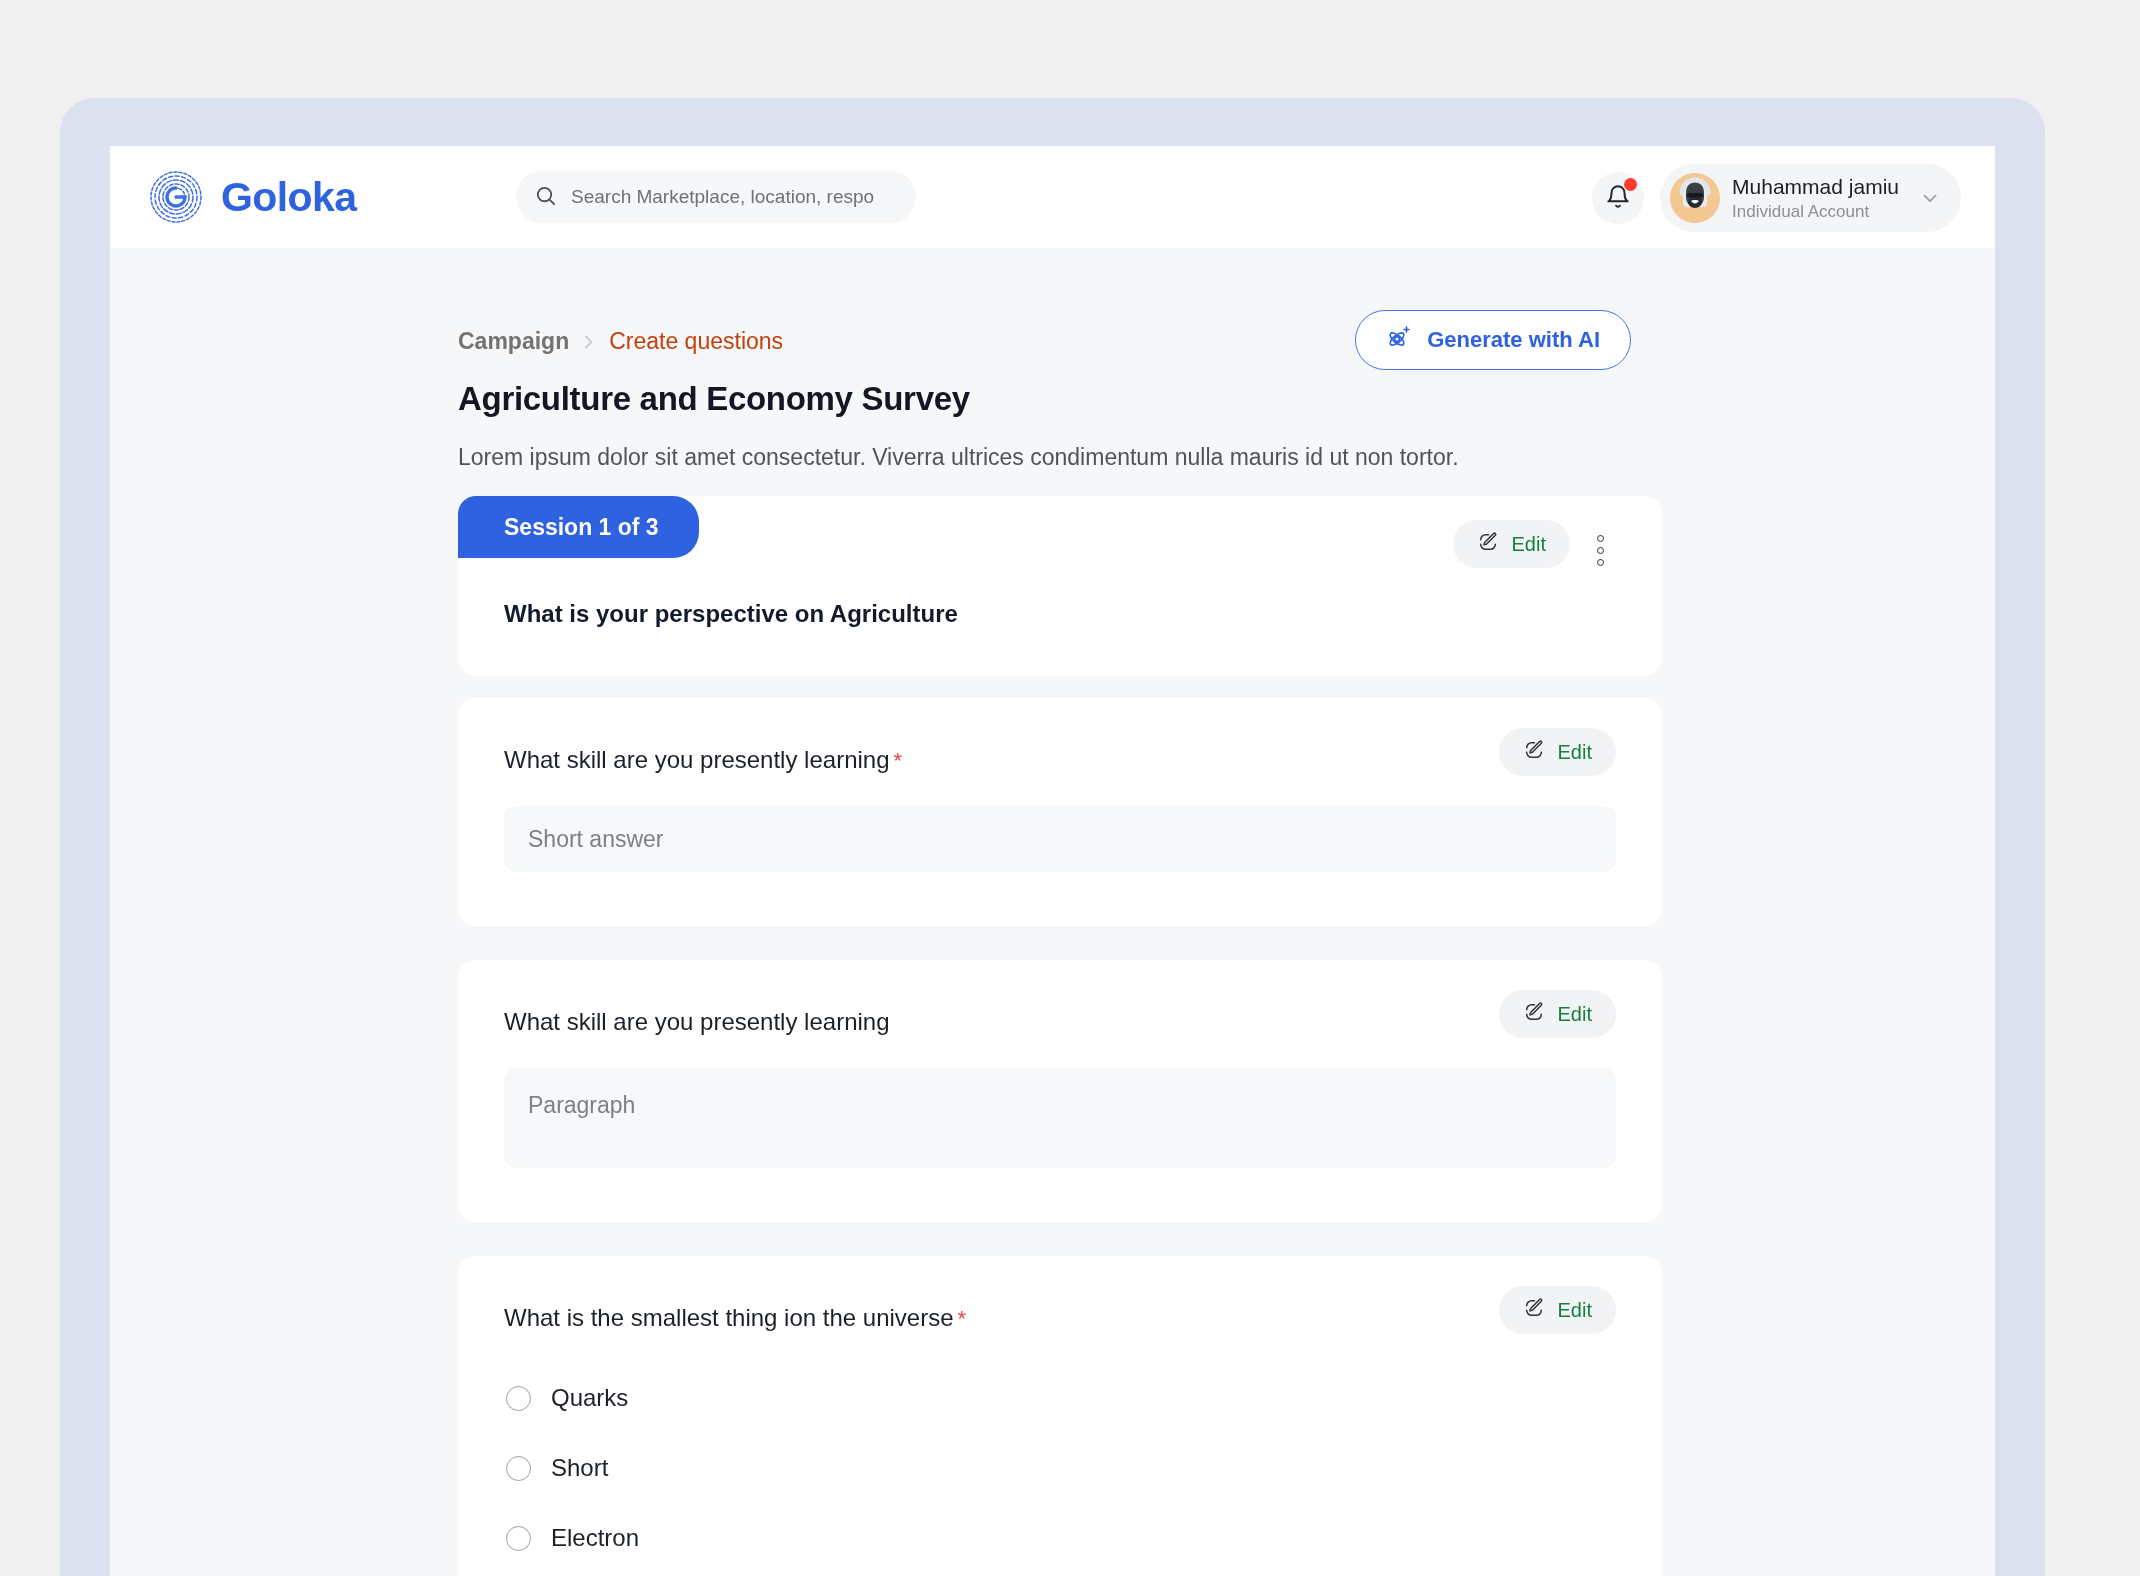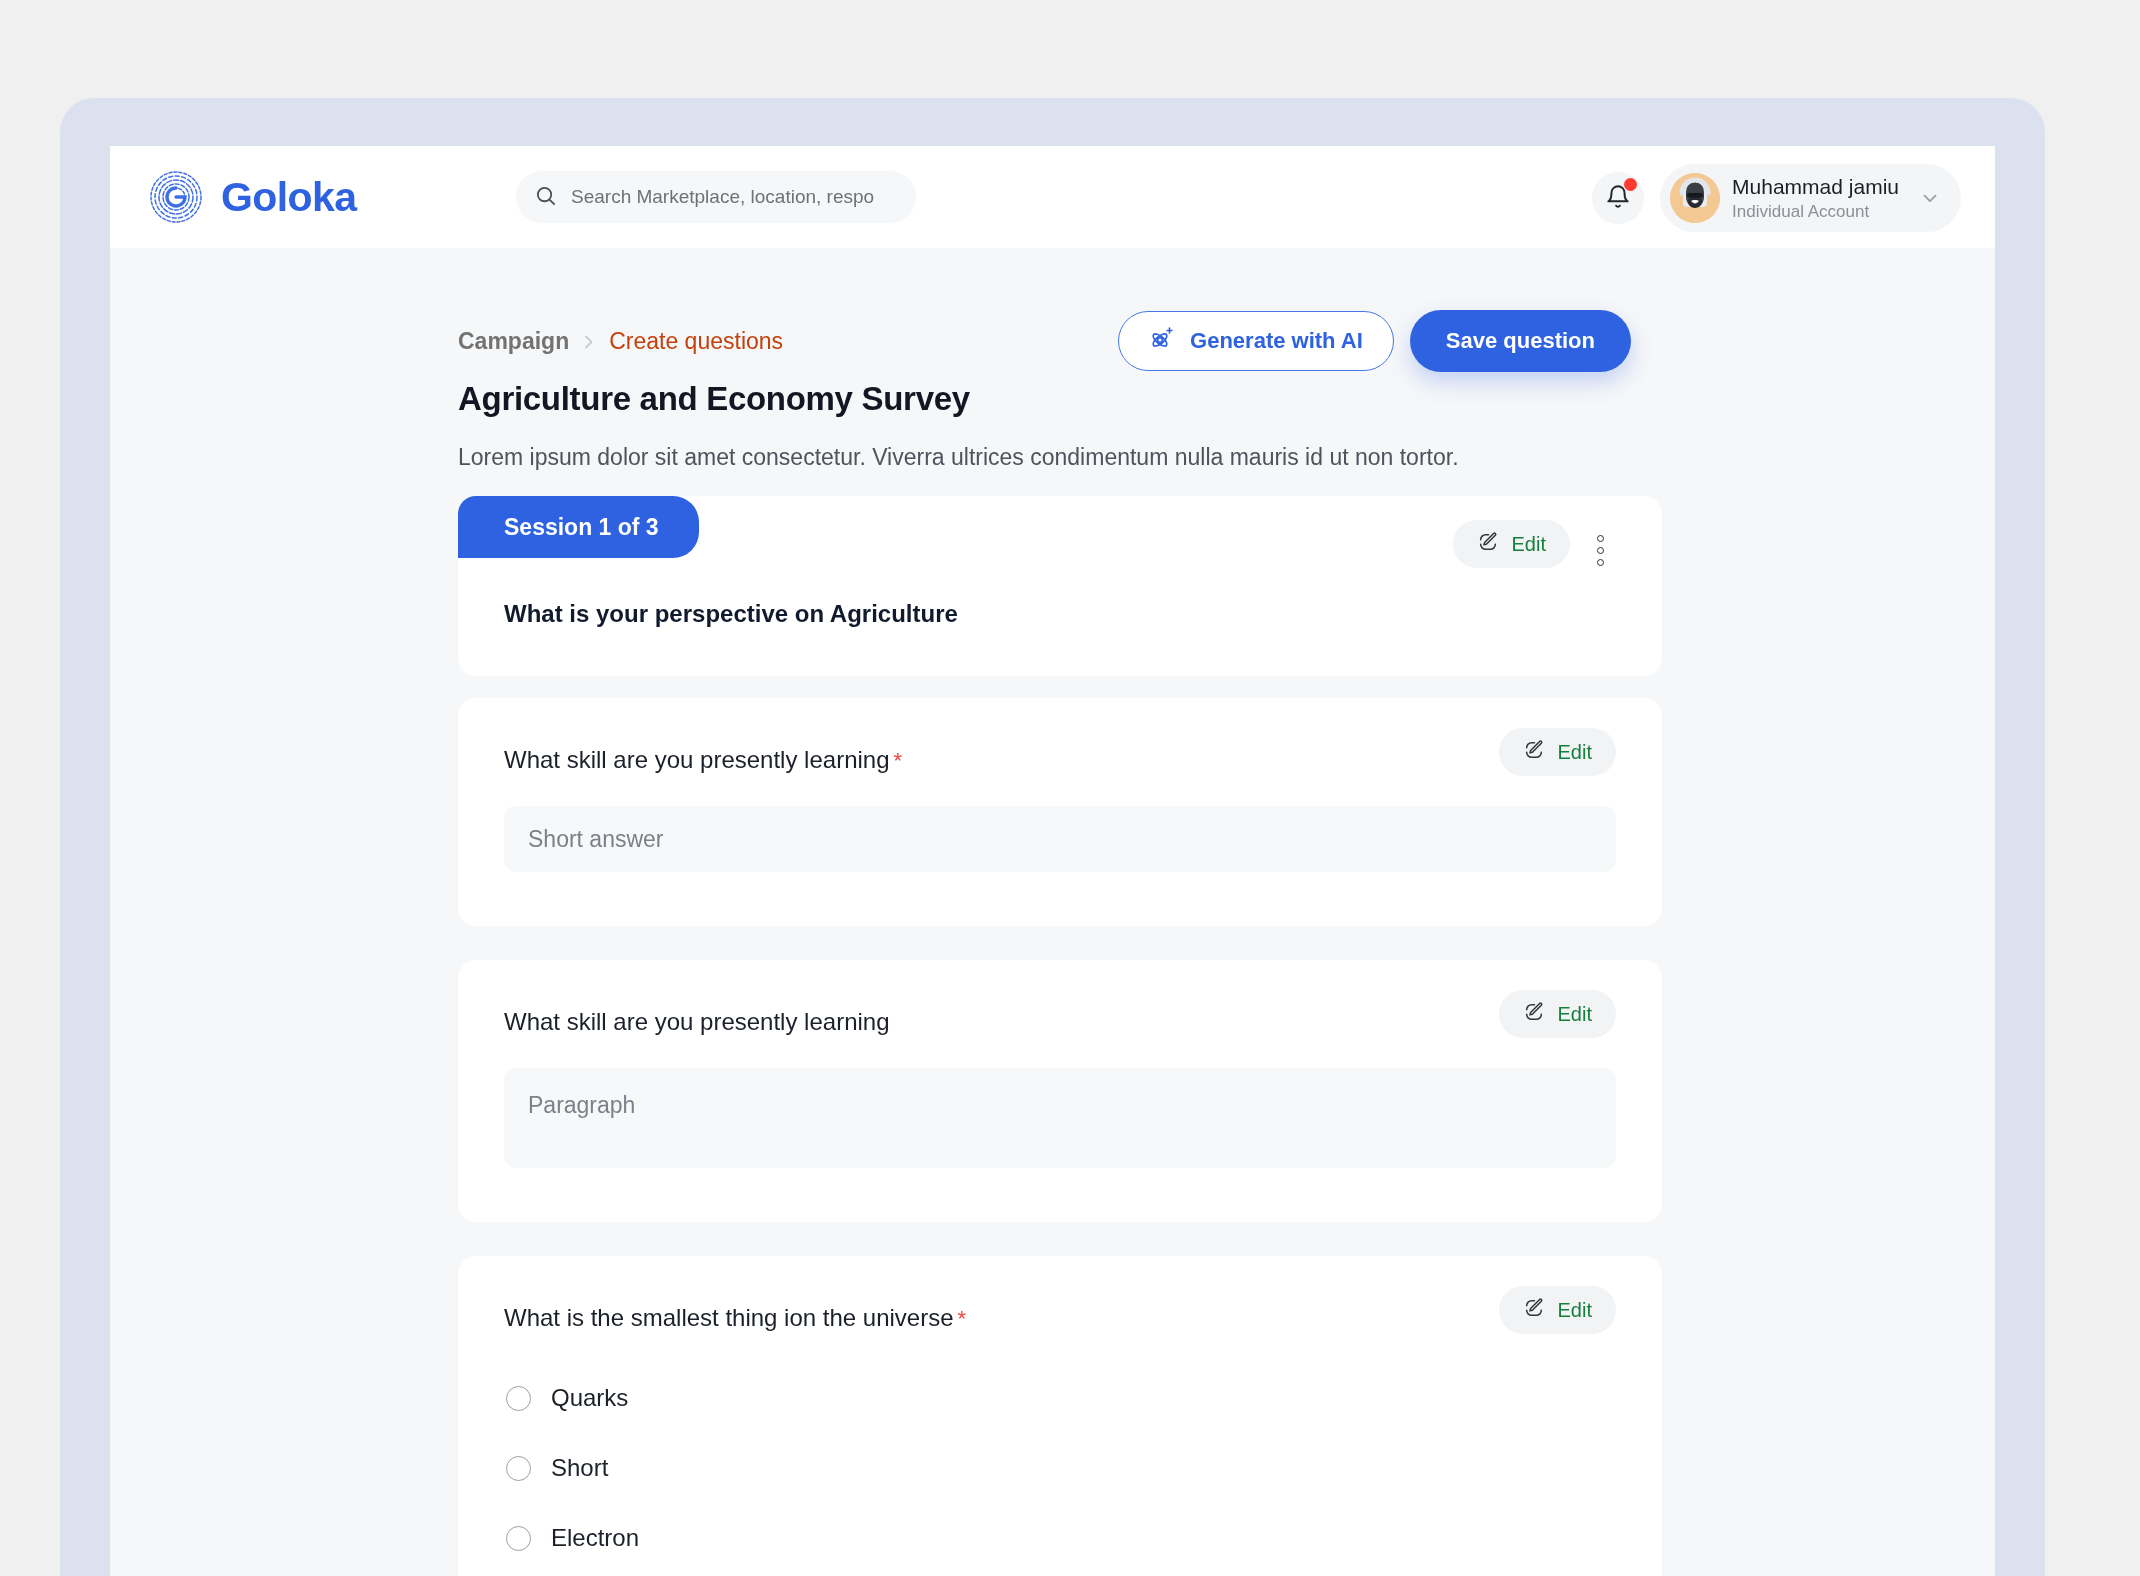--- a/index.html
+++ b/index.html
@@ -471,21 +471,20 @@
         <span>
           <svg viewBox="0 0 26 26" width="26" height="26" fill="none" stroke="#2f62e0" stroke-width="1.7" stroke-linecap="round">
             <circle cx="11" cy="15" r="2.4"></circle>
             <ellipse cx="11" cy="15" rx="8.4" ry="3.6" transform="rotate(-40 11 15)"></ellipse>
             <ellipse cx="11" cy="15" rx="8.4" ry="3.6" transform="rotate(40 11 15)"></ellipse>
             <path d="M20.5 3.2v4.6M18.2 5.5h4.6"></path>
           </svg>
         </span>
         <span>Generate with AI</span>
       </button>
-      <button class="btn-save">Save question</button>
     </div>
 
     <div class="page-title">Agriculture and Economy Survey</div>
     <div class="page-desc">Lorem ipsum dolor sit amet consectetur. Viverra ultrices condimentum nulla mauris id ut non tortor.</div>
 
     <div class="card session-card">
       <div class="session-tab">Session 1 of 3</div>
 
       <button class="edit-btn edit-pos">
         <span>

